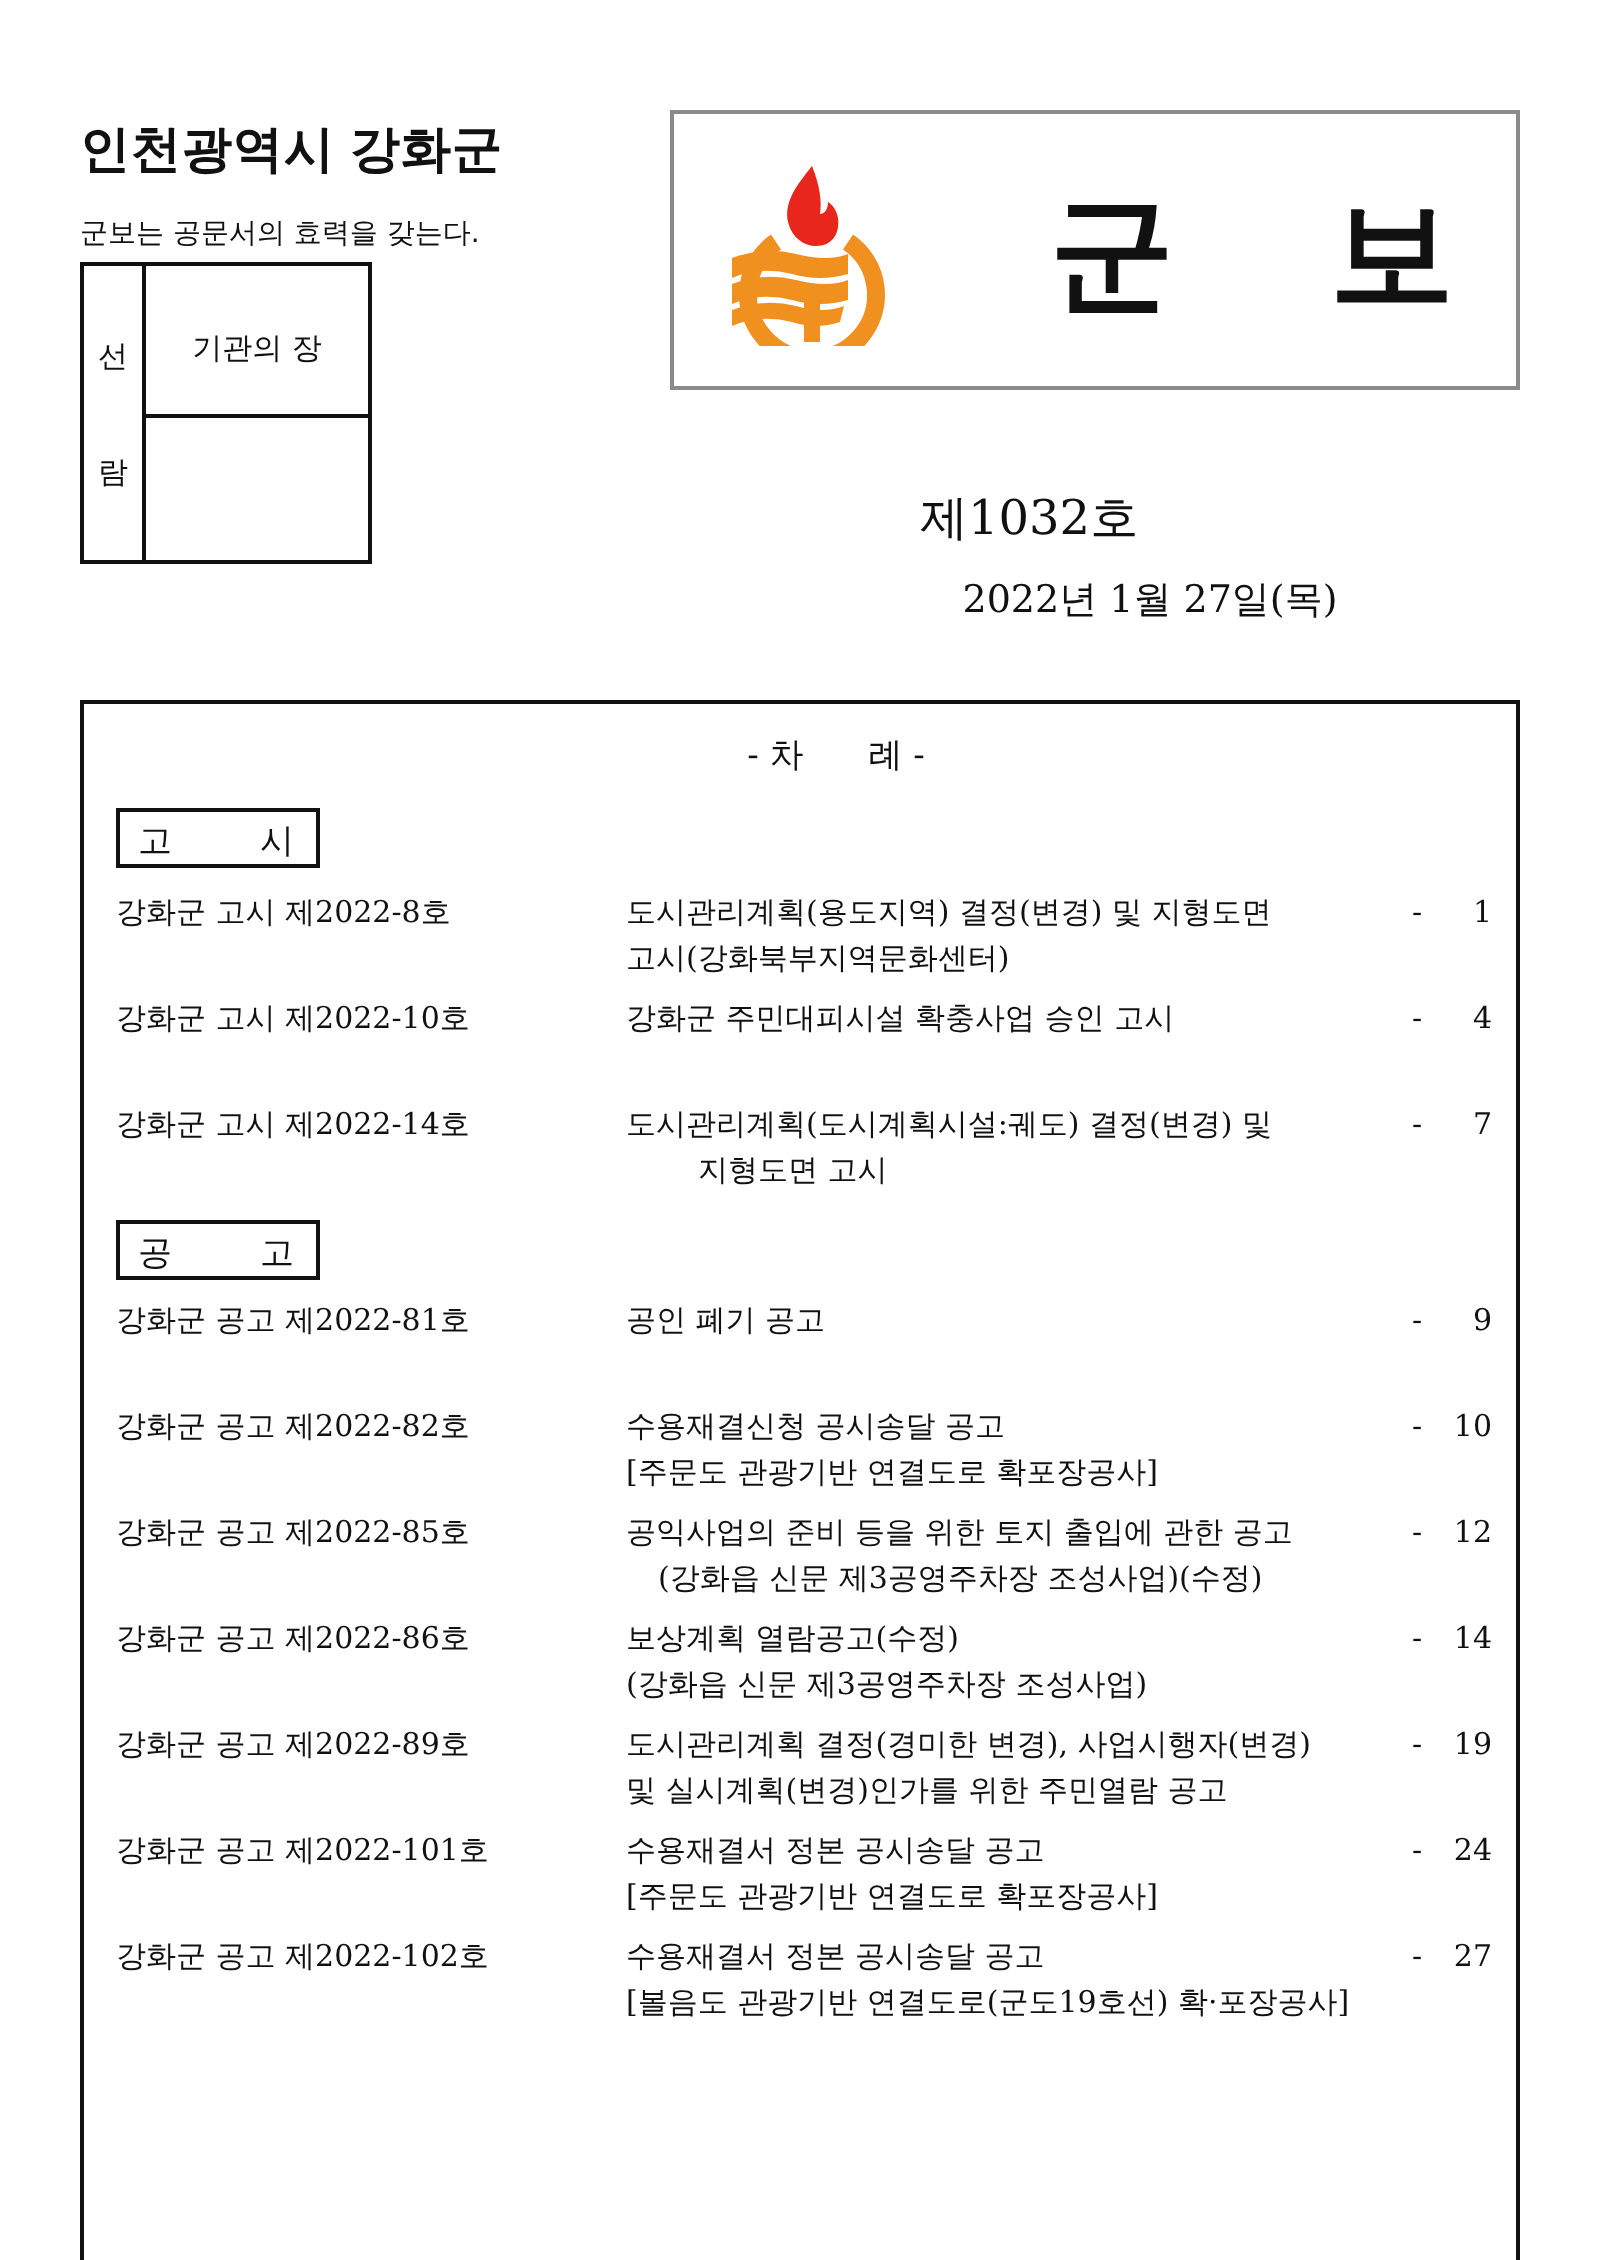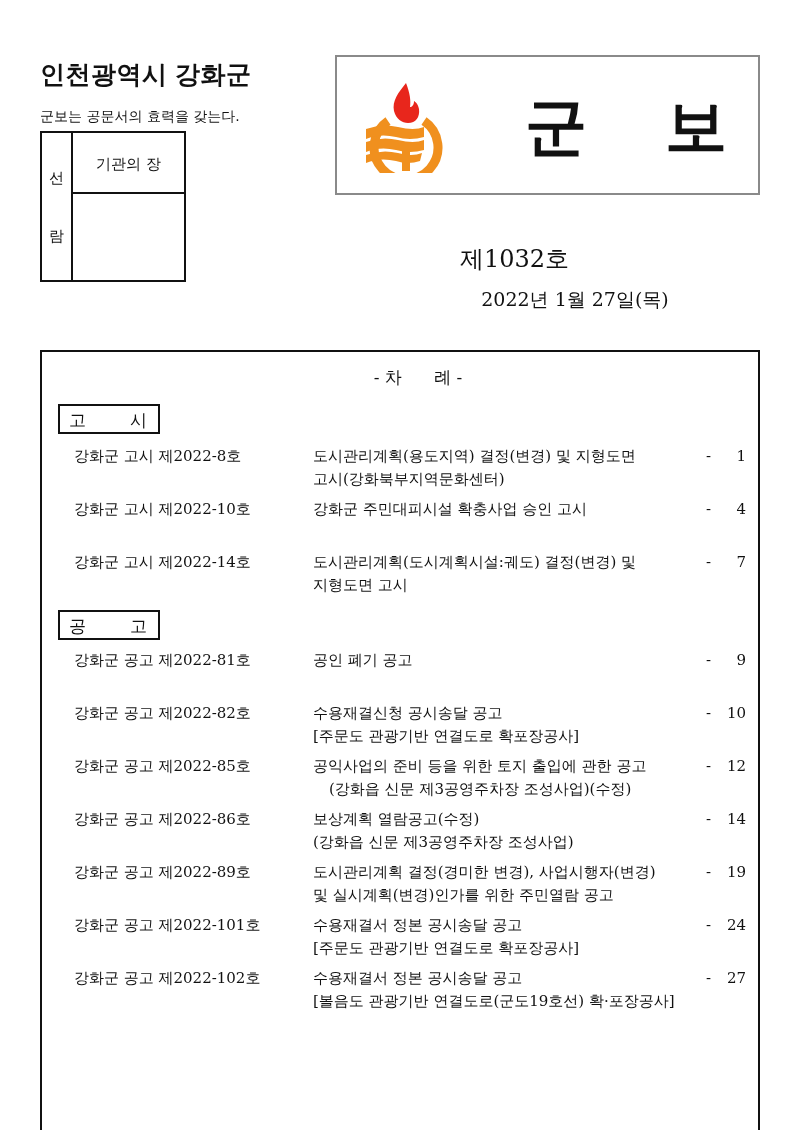--- a/index.html
+++ b/index.html
@@ -23,23 +23,23 @@
   }
   .review-box .side {
     position: absolute; left: 0; top: 0; width: 31px; height: 100%;
     border-right: 2px solid #111;
   }
   .review-box .side span {
     position: absolute; left: 0; width: 100%; text-align: center; font-size: 15px;
     font-family: "DejaVu Sans", "Liberation Sans", sans-serif;
   }
   .review-box .head {
-    position: absolute; left: 31px; top: 0; right: 0; height: 61px;
+    position: absolute; left: 31px; top: 0; right: 0; height: 76px;
     border-bottom: 2px solid #111;
-    text-align: center; padding-top: 22px; font-size: 15px;
+    text-align: center; padding-top: 32px; font-size: 15px;
     font-family: "DejaVu Sans", "Liberation Sans", sans-serif;
   }
 
   .masthead {
     position: absolute; left: 335px; top: 55px; width: 425px; height: 140px;
     border: 2px solid #8a8a8a; background: #fff;
   }
   .masthead .logo { position: absolute; left: 25px; top: 22px; width: 88px; height: 94px; }
   .masthead .title-char {
     position: absolute; top: 28px; font-size: 62px; font-weight: bold;
@@ -66,21 +66,21 @@
   .sec-label {
     position: absolute; left: 16px; width: 102px; height: 30px;
     border: 2px solid #111; font-size: 17px;
     font-family: "DejaVu Sans", "Liberation Sans", sans-serif;
   }
   .sec-label span { position: absolute; top: 3px; }
   .sec-label .c1 { left: 9px; }
   .sec-label .c2 { left: 70px; }
 
   .entry { position: absolute; left: 0; right: 0; font-size: 15px; line-height: 23px; }
-  .entry .num { position: absolute; left: 32px; white-space: nowrap; }
+  .entry .num { position: absolute; left: 16px; white-space: nowrap; }
   .entry .desc { position: absolute; left: 271px; width: 395px; white-space: nowrap; }
   .entry .dash { position: absolute; left: 664px; }
   .entry .page { position: absolute; right: 12px; text-align: right; }
 </style>
 </head>
 <body>
 
 <div class="org-name">인천광역시 강화군</div>
 <div class="org-note">군보는 공문서의 효력을 갖는다.</div>
 
@@ -127,21 +127,21 @@
   <div class="entry" style="top:146px;">
     <span class="num">강화군 고시 제2022-10호</span>
     <span class="desc">강화군 주민대피시설 확충사업 승인 고시</span>
     <span class="dash">-</span>
     <span class="page">4</span>
   </div>
 
   <div class="entry" style="top:199px;">
     <span class="num">강화군 고시 제2022-14호</span>
     <span class="desc">도시관리계획(도시계획시설:궤도) 결정(변경) 및</span>
-    <span class="desc" style="top:23px;">지형도면 고시</span>
+    <span class="desc" style="top:23px;margin-left:36px;">지형도면 고시</span>
     <span class="dash">-</span>
     <span class="page">7</span>
   </div>
 
   <div class="sec-label" style="top:258px;">
     <span class="c1">공</span>
     <span class="c2">고</span>
   </div>
 
   <div class="entry" style="top:297px;">

